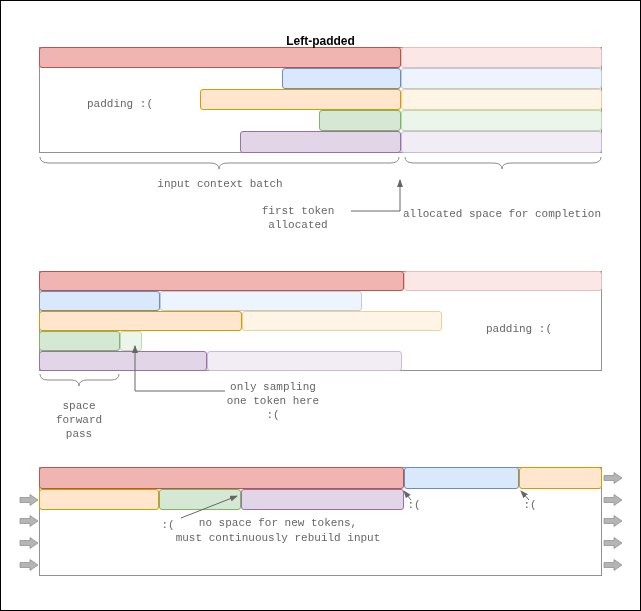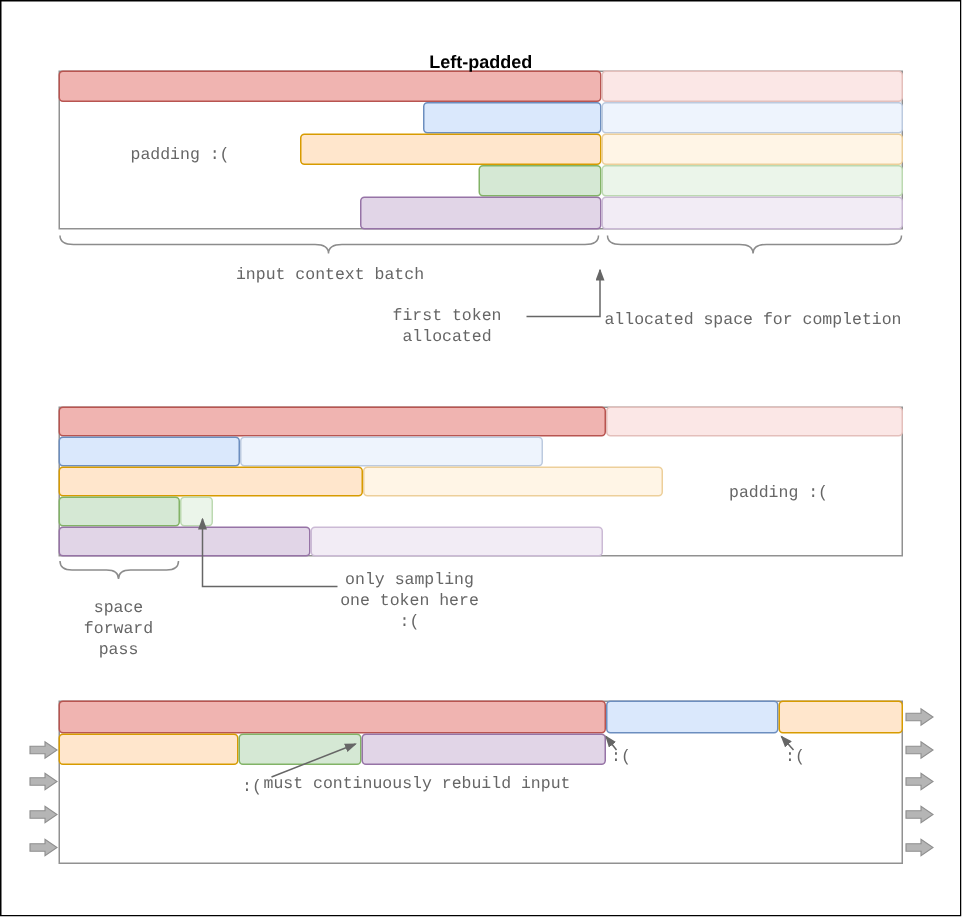--- a/index.html
+++ b/index.html
@@ -124,16 +124,17 @@
   <div class="label" style="left:242px;top:203px;width:110px;">first token allocated</div>
 
   <div class="label" style="left:468px;top:321px;width:100px;">padding :(</div>
   <div class="label" style="left:43px;top:398px;width:70px;">space forward pass</div>
   <div class="label" style="left:222px;top:379px;width:100px;">only sampling one token here :(</div>
 
   <div class="label" style="left:156px;top:517px;width:22px;">:(</div>
   <div class="label" style="left:402px;top:497px;width:22px;">:(</div>
   <div class="label" style="left:518px;top:497px;width:22px;">:(</div>
   <div class="label" style="left:172px;top:515px;width:210px;line-height:15px;">
+    <div>no space for new tokens,</div>
     <div>must continuously rebuild input</div>
   </div>
 
 </div>
 
 </body></html>

